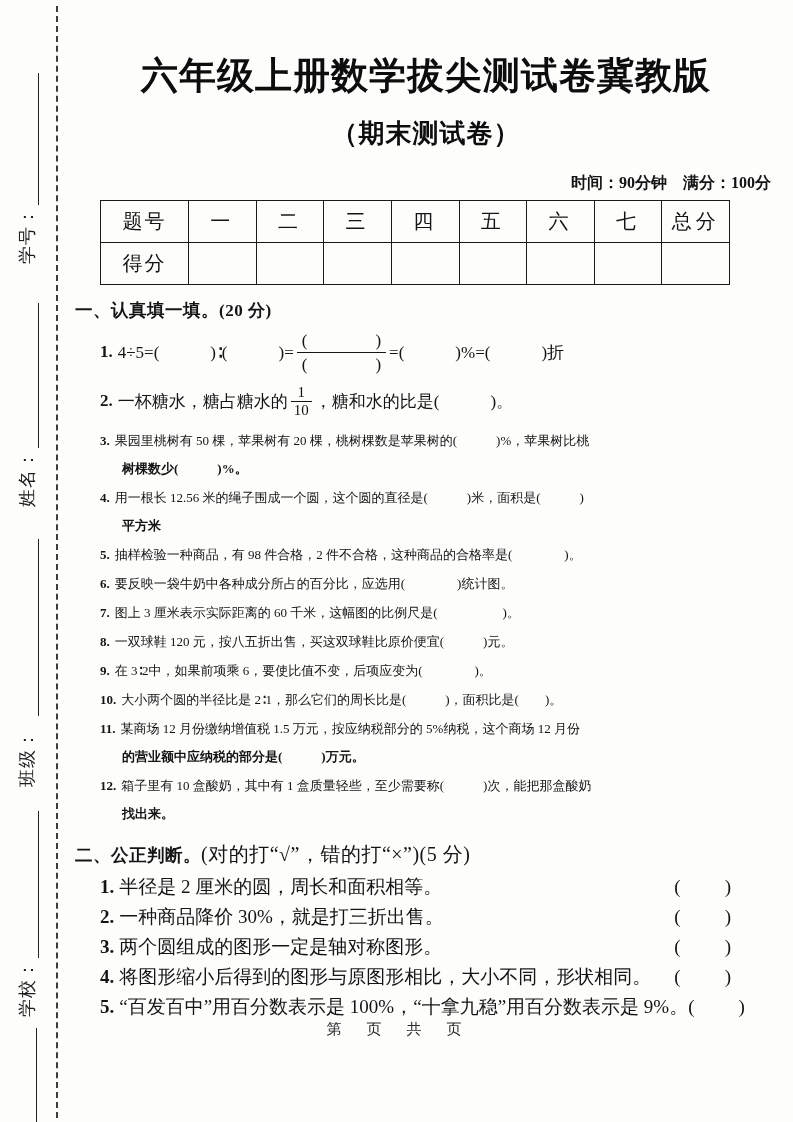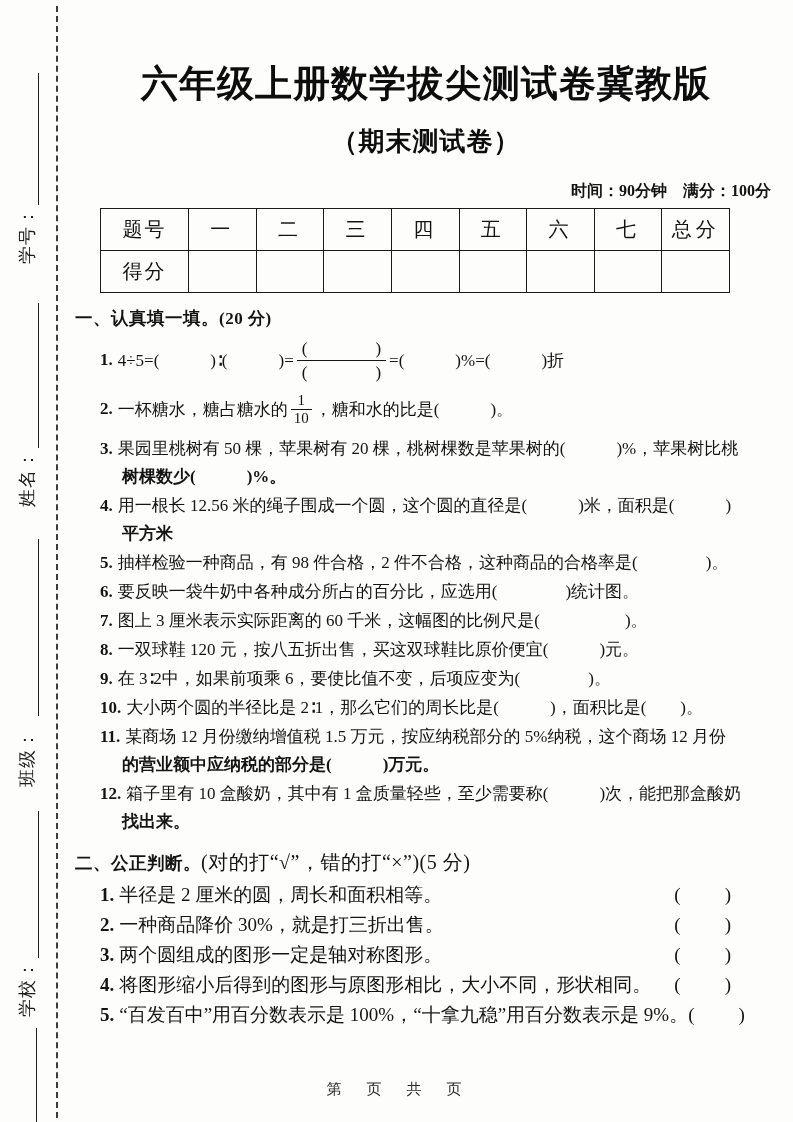--- a/index.html
+++ b/index.html
@@ -28,21 +28,21 @@
     font-size: 18px; letter-spacing: 1px; white-space: nowrap; color: #1c1c1c;
   }
   .sb-blank { display: inline-block; height: 3px; border-bottom: 1.6px solid #222; margin-left: 2px; }
   .g1 { top: 264px; } .g1 .sb-blank { width: 132px; }
   .g2 { top: 507px; } .g2 .sb-blank { width: 145px; }
   .g3 { top: 787px; } .g3 .sb-blank { width: 177px; margin-left: 14px; }
   .g4 { top: 1017px; } .g4 .sb-blank { width: 147px; }
   .sb-extra-line { position: absolute; left: 36px; top: 1028px; height: 94px; border-left: 1.6px solid #222; }
 
   
-  .content { position: absolute; left: 75px; top: 16px; width: 702px; }
+  .content { position: absolute; left: 75px; top: 8px; width: 702px; }
 
   .paper-title {
     margin-top: 42px; text-align: center;
     font-family: "Liberation Sans", "DejaVu Sans", sans-serif;
     font-weight: bold; font-size: 37px; letter-spacing: 1px; line-height: 1.4; color: #0d0d0d;
   }
   .paper-subtitle {
     margin-top: 14px; text-align: center;
     font-family: "Liberation Sans", "DejaVu Sans", sans-serif;
     font-weight: bold; font-size: 26px; letter-spacing: 1px; color: #0d0d0d;
@@ -58,39 +58,39 @@
     border: 1.8px solid #1a1a1a; height: 42px; text-align: center; vertical-align: middle;
     letter-spacing: 4px;
   }
   table.score td.first { width: 88px; letter-spacing: 2px; }
 
   .sec-heading { margin: 13px 0 4px 0; font-size: 17.5px; font-weight: bold; letter-spacing: 0.5px; }
   .sec-points { font-weight: bold; font-size: 17px; }
   .sec-note { font-weight: normal; font-size: 20px; }
 
   .qlist { margin-left: 25px; }
-  .q { font-size: 17px; line-height: 28px; white-space: nowrap; margin-bottom: 1px; }
+  .q { font-size: 13px; line-height: 28px; white-space: nowrap; margin-bottom: 1px; }
   .qnum { font-weight: bold; margin-right: 5px; }
   .q .wrap2 { margin-left: 22px; white-space: nowrap; font-weight: bold; }
 
   
   .q-frac { display: flex; align-items: center; font-size: 17px; white-space: nowrap; margin: 7px 0 8px 25px; }
   .frac { display: inline-block; text-align: center; vertical-align: middle; margin: 0 3px; }
   .frac .ft { display: block; border-bottom: 1.6px solid #141414; padding: 0 5px; line-height: 23px; }
   .frac .fb { display: block; padding: 0 5px; line-height: 23px; }
   .frac-small { font-size: 15px; }
   .frac-small .ft, .frac-small .fb { line-height: 17px; padding: 0 3px; }
 
   
   .tf-row { display: flex; font-size: 19px; line-height: 30px; white-space: nowrap; }
   .tf-text { flex: 1; }
   .tf-ans { padding-right: 44px; letter-spacing: 2px; }
 
   .page-footer {
-    position: absolute; left: 0; width: 793px; top: 1080px;
+    position: absolute; left: 0; width: 793px; top: 1020px;
     text-align: center; font-size: 15px; letter-spacing: 5px; color: #2a2a2a;
     font-family: "Liberation Sans", "DejaVu Sans", sans-serif;
   }
 </style>
 </head>
 <body>
 
 <div class="page">
 
   <div class="sidebar">

